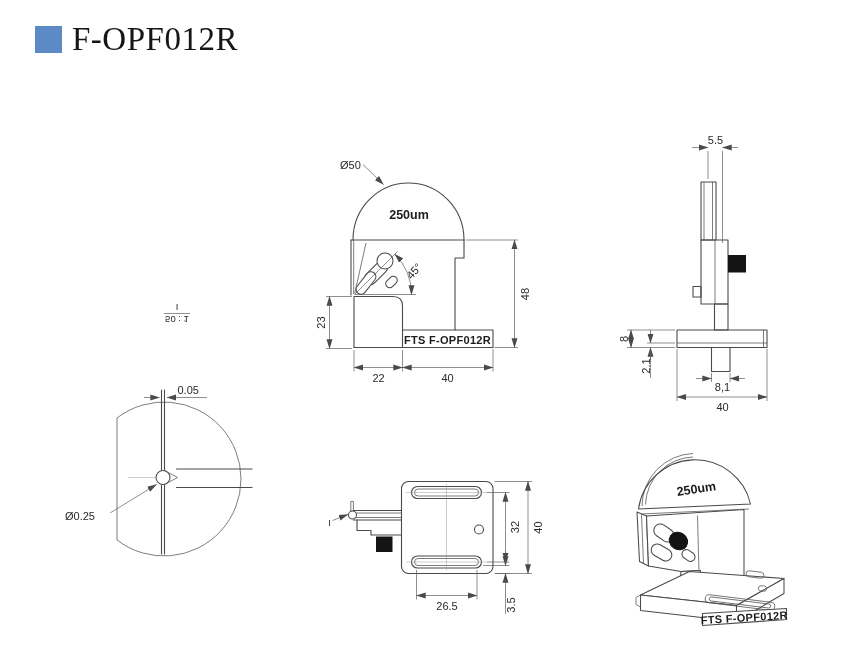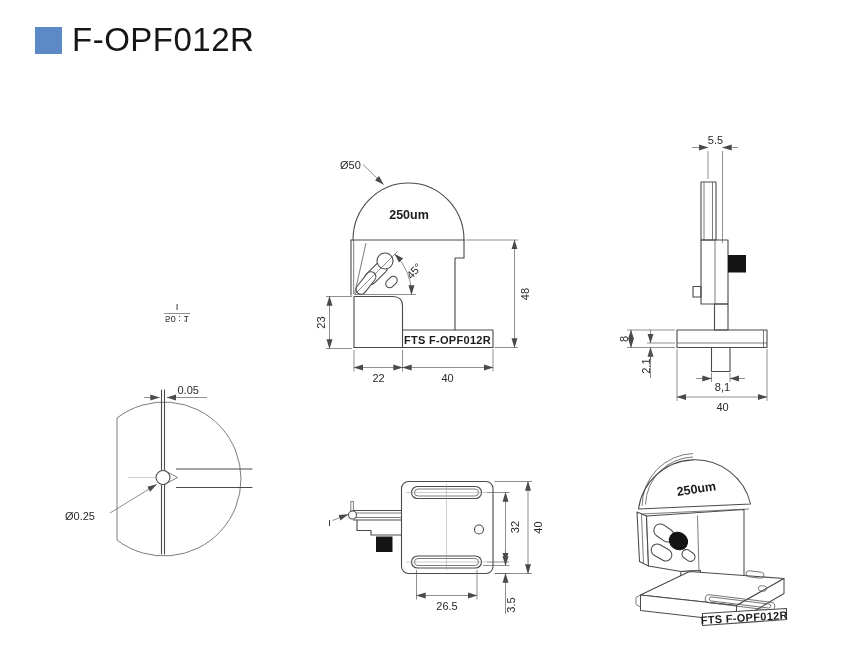--- a/index.html
+++ b/index.html
@@ -1,20 +1,20 @@
 <!DOCTYPE html>
 <html><head>
 <meta charset="utf-8">
 <style>
   html,body{margin:0;padding:0;}
   body{
     width:850px;height:658px;background:#ffffff;position:relative;overflow:hidden;
     font-family:"Liberation Sans", sans-serif;
   }
-  .header{position:absolute;left:35px;top:21px;display:flex;align-items:center;gap:10px;}
+  .header{position:absolute;left:35px;top:21px;display:flex;align-items:center;gap:10px;font-family:Liberation Serif, serif;}
   .bullet{width:27px;height:27px;background:#5b8ac7;}
   .title{font-size:33px;color:#161616;letter-spacing:0.5px;}
   svg.drawing{position:absolute;left:0;top:0;}
   .outline{fill:none;stroke:#4a4a4a;stroke-width:1.1;stroke-linejoin:round;stroke-linecap:round;}
   .thin-outline{fill:none;stroke:#5a5a5a;stroke-width:0.8;stroke-linejoin:round;}
   .filled{fill:#ffffff;stroke:#4a4a4a;stroke-width:1.05;stroke-linejoin:round;}
   .dark{fill:#141414;stroke:#141414;}
   .dim{fill:none;stroke:#5f5f5f;stroke-width:0.7;}
   .thin{fill:none;stroke:#9a9a9a;stroke-width:0.5;}
   text{font-family:"Liberation Sans", sans-serif;}

